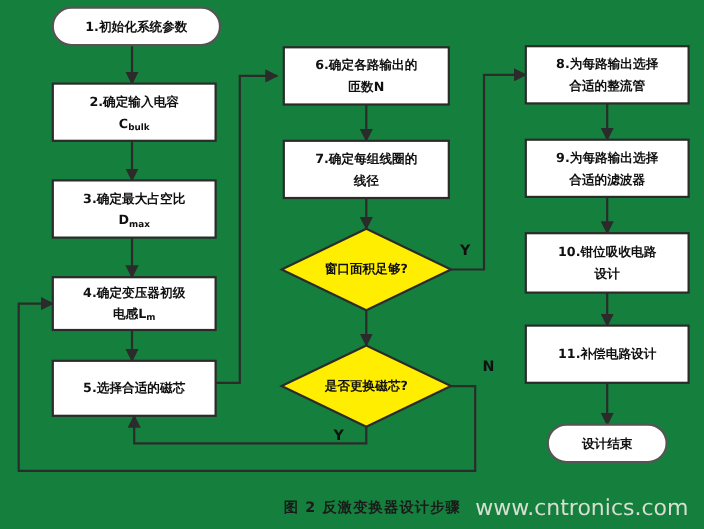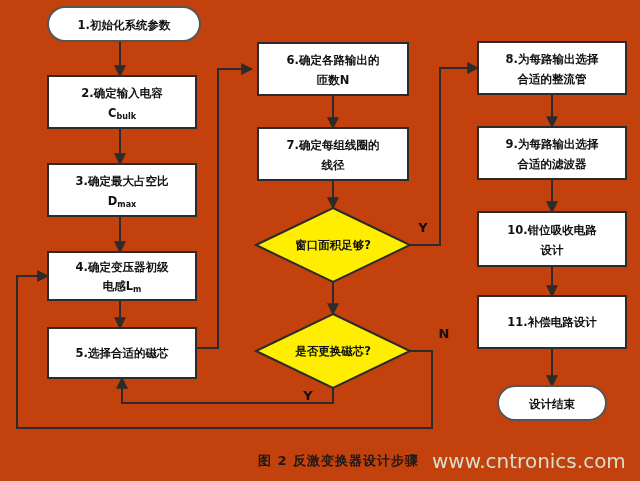--- a/index.html
+++ b/index.html
@@ -8,21 +8,21 @@
     padding: 0;
     background: #ffffff;
   }
   body {
     font-family: "DejaVu Sans", "Liberation Sans", sans-serif;
   }
   #page {
     position: relative;
     width: 640px;
     height: 481px;
-    background: #c2410c;
+    background: #15803d;
     overflow: hidden;
   }
   svg#flow {
     position: absolute;
     left: 0;
     top: 0;
     width: 640px;
     height: 481px;
   }
   .node-rect {

